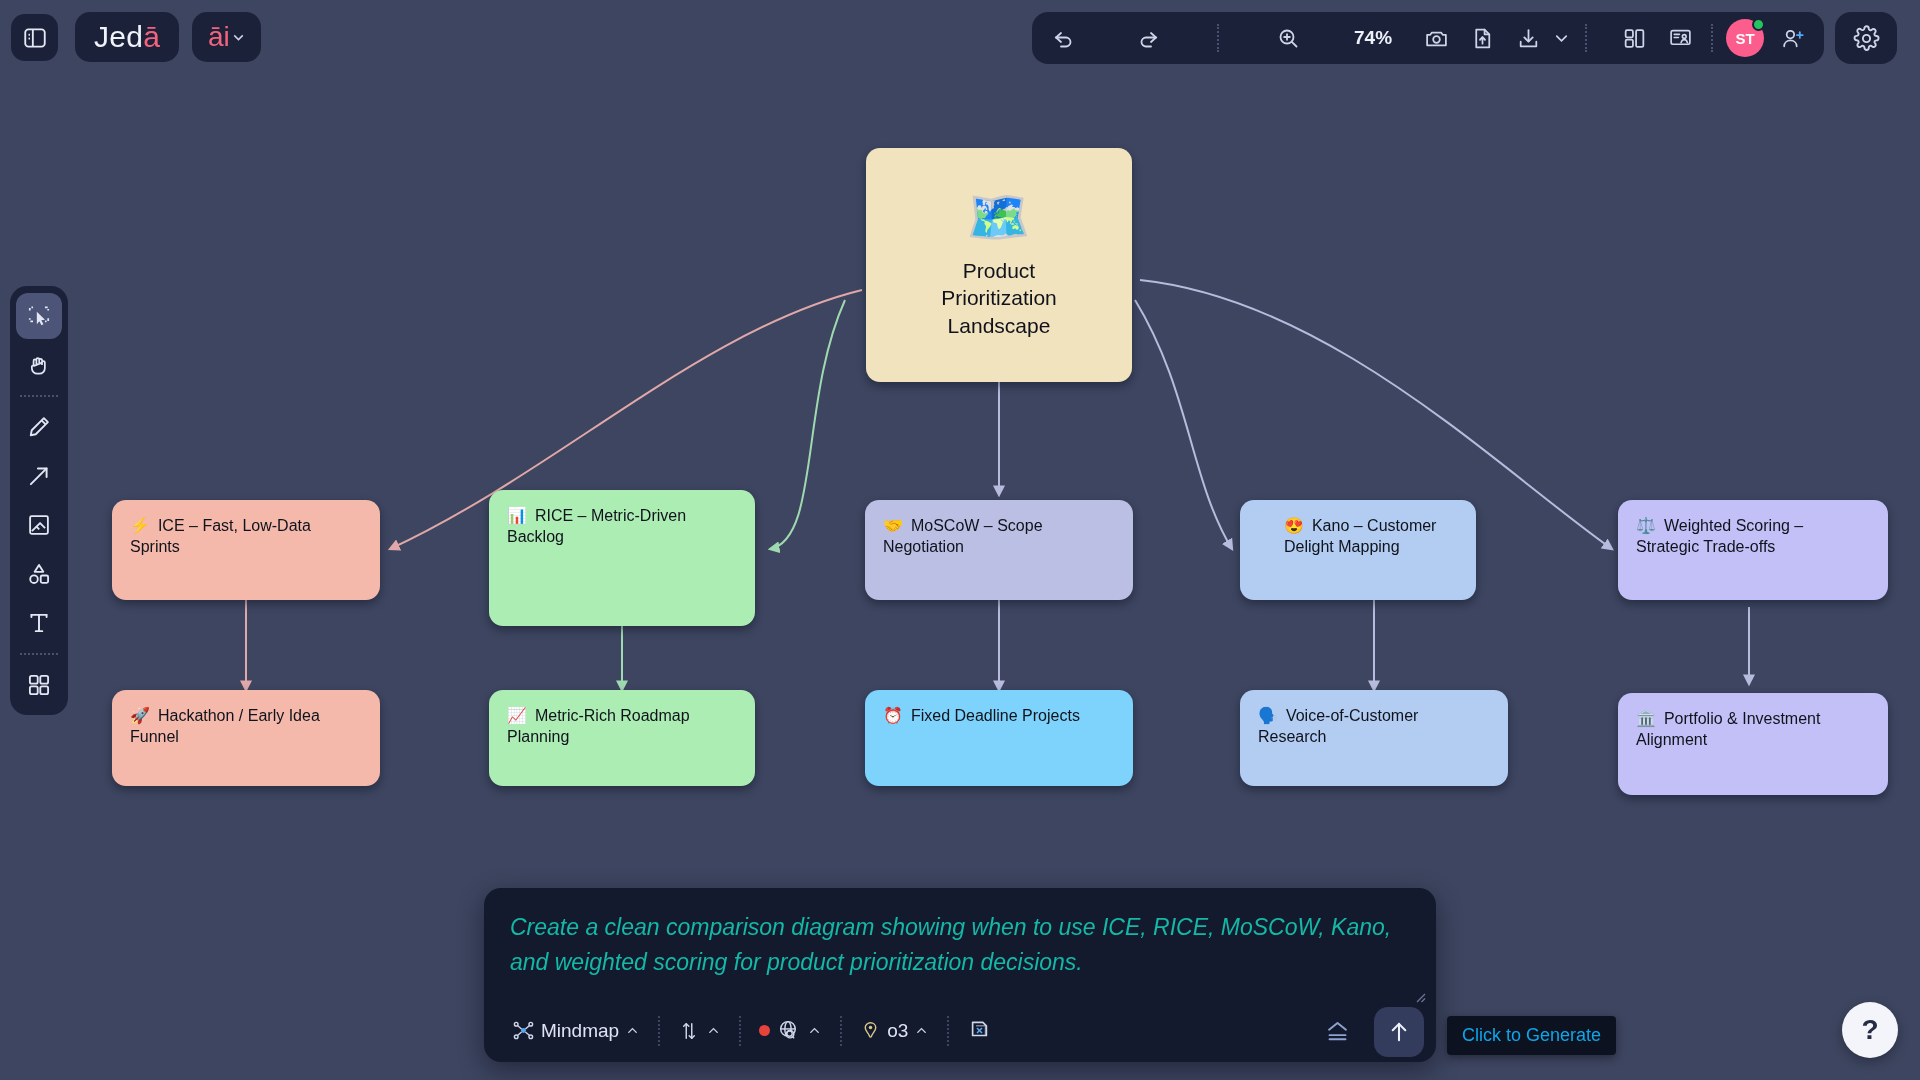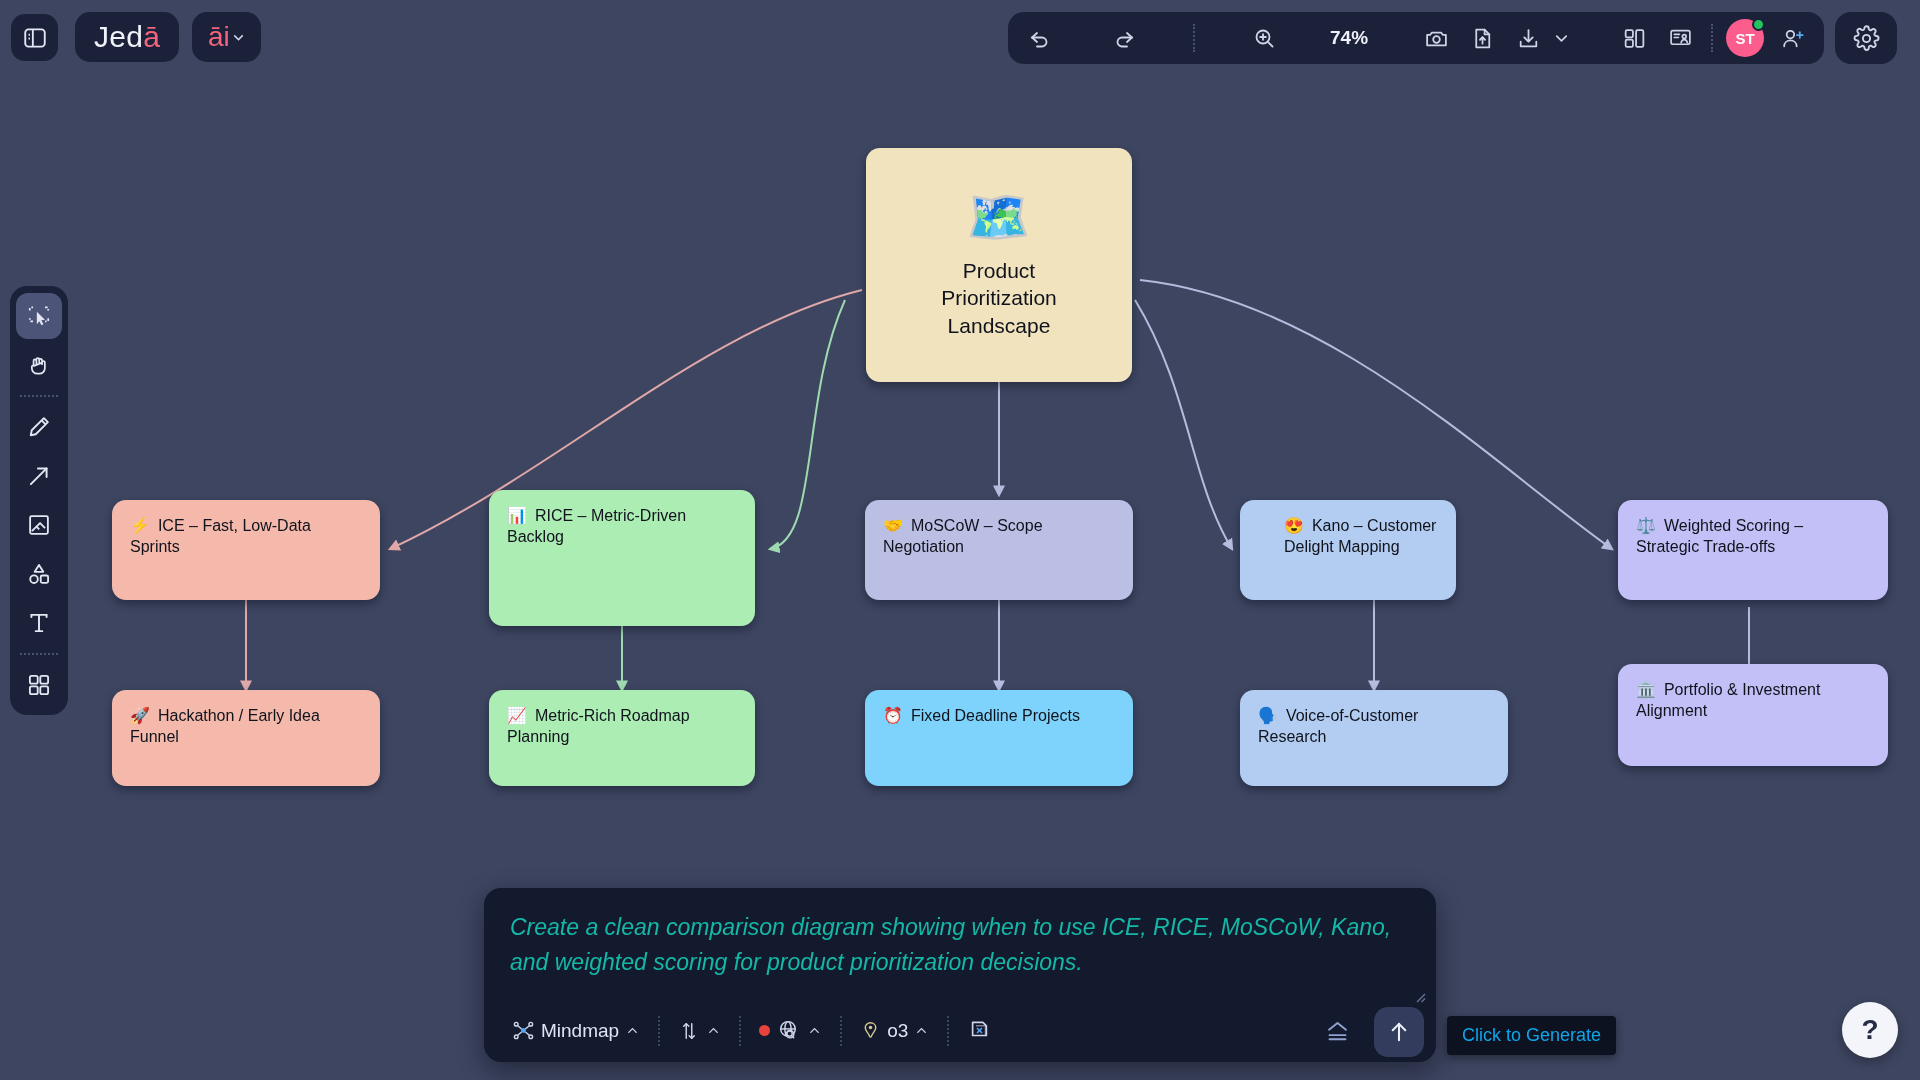--- a/index.html
+++ b/index.html
@@ -23,21 +23,21 @@
   #logo-text { font-size: 30px; letter-spacing: .3px; color: #f1f3fa; font-weight: 400; line-height: 1; }
   #logo-text .accent { color: #f2647e; }
   #ai-chip { position: absolute; left: 192px; top: 12px; height: 50px; padding: 0 14px 0 16px; border-radius: 15px; }
   #ai-text { font-size: 28px; color: #f2647e; line-height: 1; }
 
   .toolgroup {
     position: absolute; top: 12px; height: 52px;
     background: #1b2138; border-radius: 16px;
     display: flex; align-items: center; padding: 0 10px; gap: 2px;
   }
-  #zoom-group { left: 1008px; gap: 40px; }
+  #zoom-group { left: 1032px; gap: 40px; }
   #export-group { left: 1404px; }
   #share-group { left: 1602px; }
   #settings-group { left: 1835px; width: 62px; justify-content: center; padding: 0; }
   .tbtn {
     width: 44px; height: 44px; border-radius: 11px;
     display: flex; align-items: center; justify-content: center;
     color: #cfd5e8; cursor: pointer; background: transparent; border: none;
   }
   .vdiv { width: 0; border-left: 2px dotted #4a5270; height: 28px; margin: 0 7px; }
   #zoom-level { font-size: 19px; font-weight: 700; color: #eef1fa; padding: 0 4px; cursor: pointer; }
@@ -394,31 +394,31 @@
       <div><span class="node-emoji">📈</span><span>Metric-Rich Roadmap Planning</span></div>
     </div>
 
     <div class="node" style="left:865px; top:500px; width:268px; height:100px; background:#bcbfe4;">
       <div><span class="node-emoji">🤝</span><span>MoSCoW – Scope Negotiation</span></div>
     </div>
     <div class="node" style="left:865px; top:690px; width:268px; height:96px; background:#7dd3fc;">
       <div><span class="node-emoji">⏰</span><span>Fixed Deadline Projects</span></div>
     </div>
 
-    <div class="node" style="left:1240px; top:500px; width:216px; height:100px; background:#b3cdf2;padding-left:44px;">
+    <div class="node" style="left:1240px; top:500px; width:236px; height:100px; background:#b3cdf2;padding-left:44px;">
       <div><span class="node-emoji">😍</span><span>Kano – Customer Delight Mapping</span></div>
     </div>
     <div class="node" style="left:1240px; top:690px; width:268px; height:96px; background:#b3cdf2;">
       <div><span class="node-emoji">🗣️</span><span>Voice-of-Customer Research</span></div>
     </div>
 
     <div class="node" style="left:1618px; top:500px; width:270px; height:100px; background:#c2c0f7;">
       <div><span class="node-emoji">⚖️</span><span>Weighted Scoring – Strategic Trade-offs</span></div>
     </div>
-    <div class="node" style="left:1618px; top:664px; width:270px; height:102px; background:#c2c0f7;">
+    <div class="node" style="left:1618px; top:693px; width:270px; height:102px; background:#c2c0f7;">
       <div><span class="node-emoji">🏛️</span><span>Portfolio &amp; Investment Alignment</span></div>
     </div>
   </div>
 
   <div id="prompt-bar">
     <div id="prompt-text" contenteditable="true" style="">Create a clean comparison diagram showing when to use ICE, RICE, MoSCoW, Kano, and weighted scoring for product prioritization decisions.</div>
     <svg id="resize-grip" viewBox="0 0 14 14">
       <path d="M13 5L5 13M13 9.5L9.5 13" stroke="#6b7497" stroke-width="1.3" fill="none"></path>
     </svg>
 

